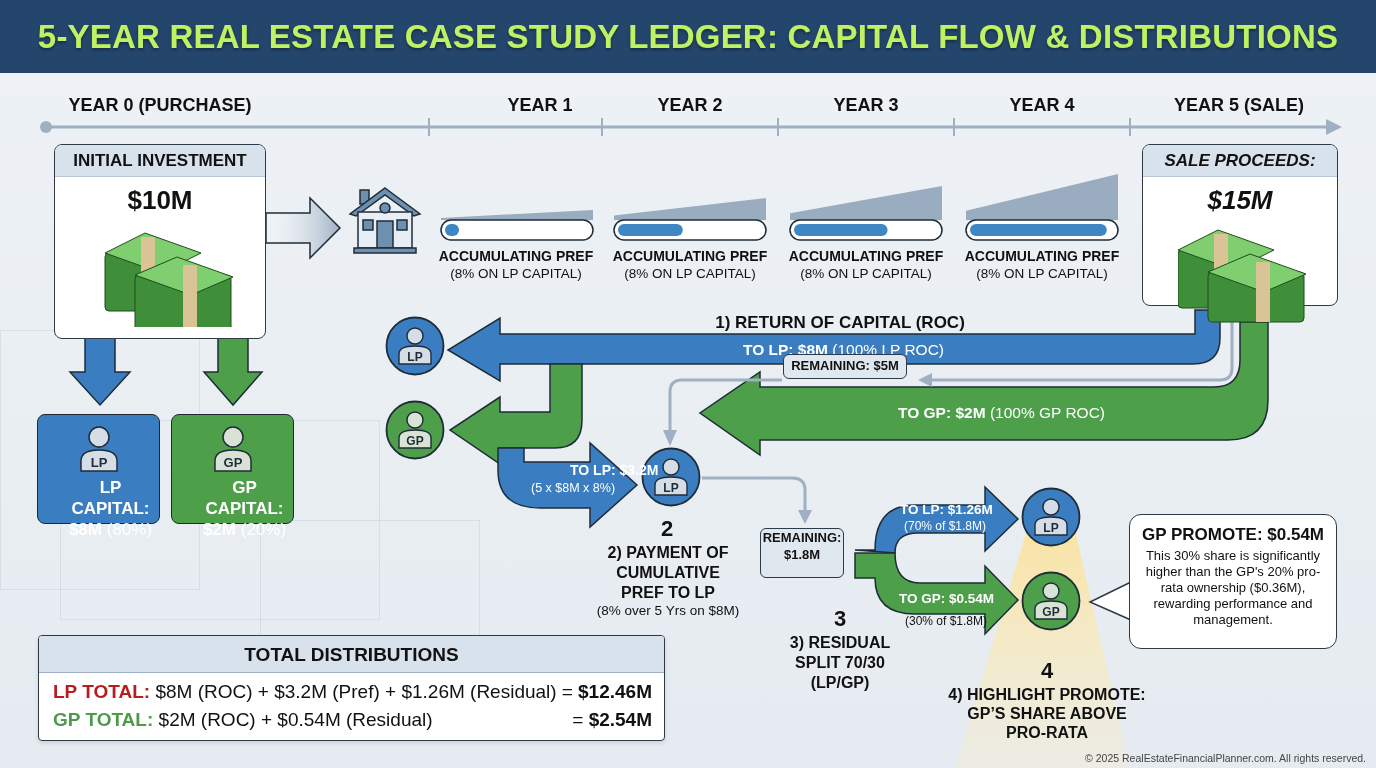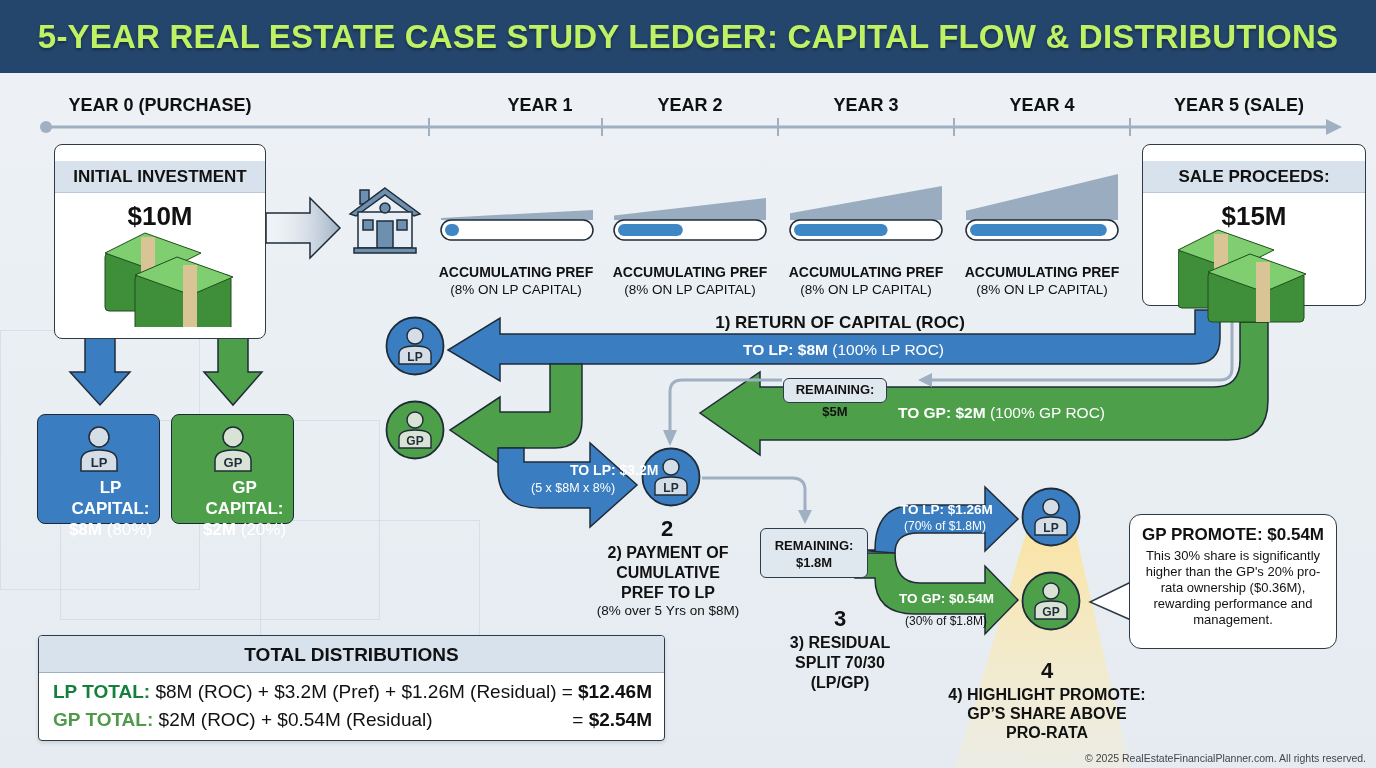--- a/index.html
+++ b/index.html
@@ -21,24 +21,24 @@
     text-shadow: 0 2px 3px rgba(0,0,0,0.35);
   }
   .bp { position: absolute; border: 1px solid rgba(150,170,195,0.22); }
   .timeline-label { position: absolute; top: 95px; font-weight: bold; font-size: 18px; color: #111; white-space: nowrap; transform: translateX(-50%); }
   svg.layer { position: absolute; left: 0; top: 0; width: 1376px; height: 768px; overflow: visible; }
   .card {
     position: absolute; background: #fff; border: 1.5px solid #2e3a46; border-radius: 8px; overflow: hidden;
   }
   .card .card-head {
     background: #d8e2ec; border-bottom: 1px solid #b9c7d6; text-align: center;
-    font-weight: bold; font-size: 17px; padding: 6px 0 5px; margin-top: 16px;
+    font-weight: bold; font-size: 17px; padding: 6px 0 5px;
   }
   .card .card-val { text-align: center; font-weight: bold; font-size: 26px; margin-top: 8px; }
-  .pref-label { position: absolute; text-align: center; width: 170px; font-size: 13.5px; line-height: 17px; margin-top: 16px; }
+  .pref-label { position: absolute; text-align: center; width: 170px; font-size: 13.5px; line-height: 17px; }
   .pref-label b { display: block; font-size: 14px; }
   .capbox {
     position: absolute; width: 123px; height: 110px; border-radius: 8px; border: 1.5px solid #1d2a36;
     color: #fff; text-align: center; font-size: 17px; line-height: 21px;
   }
   .capbox .cap-t { position: absolute; left: 0; right: 0; top: 62px; font-weight: bold; padding-left: 24px; }
   .flow-text { position: absolute; color: #fff; font-size: 15.5px; white-space: nowrap; }
   .flow-text b { font-weight: bold; }
   .small-white { position: absolute; color: #fff; font-size: 12.5px; white-space: nowrap; text-align: center; }
   .dark-label { position: absolute; text-align: center; font-weight: bold; color: #111; }
@@ -211,40 +211,40 @@
 </div>
 <div class="pref-label" style="left:781px;top:248px;">
   <b>ACCUMULATING PREF</b>
   <span>(8% ON LP CAPITAL)</span>
 </div>
 <div class="pref-label" style="left:957px;top:248px;">
   <b>ACCUMULATING PREF</b>
   <span>(8% ON LP CAPITAL)</span>
 </div>
 
-<div class="card" style="left:1142px;top:144px;width:224px;height:162px;">
+<div class="card" style="left:1142px;top:144px;width:196px;height:162px;font-style:italic;">
   <div class="card-head">SALE PROCEEDS:</div>
   <div class="card-val">$15M</div>
 </div>
 <svg width="150" height="110" style="position:absolute;left:1178px;top:222px;">
   <g>
     <rect x="0" y="28" width="78" height="58" rx="4" fill="#3f8f3a" stroke="#1f4d1c" stroke-width="1"></rect>
     <polygon points="0,28 40,8 96,28 56,48" fill="#7fcf70" stroke="#1f4d1c" stroke-width="1"></polygon>
     <rect x="36" y="12" width="14" height="62" fill="#d9c496"></rect>
     <rect x="30" y="50" width="96" height="50" rx="4" fill="#3f8f3a" stroke="#1f4d1c" stroke-width="1"></rect>
     <polygon points="30,50 72,32 128,52 86,70" fill="#7fcf70" stroke="#1f4d1c" stroke-width="1"></polygon>
     <rect x="78" y="40" width="14" height="60" fill="#d9c496"></rect>
   </g>
 </svg>
 
 <div class="dark-label" style="left:690px;top:313px;width:300px;font-size:17px;">1) RETURN OF CAPITAL (ROC)</div>
 <div class="flow-text" style="left:743px;top:341px;">
   <b>TO LP: $8M</b> <span>(100% LP ROC)</span>
 </div>
-<div class="pill" style="left:783px;top:378px;width:104px;height:25px;line-height:22px;">REMAINING: $5M</div>
+<div class="pill" style="left:783px;top:354px;width:124px;height:25px;line-height:22px;">REMAINING: $5M</div>
 <div class="flow-text" style="left:898px;top:404px;">
   <b>TO GP: $2M</b> <span>(100% GP ROC)</span>
 </div>
 
 <div id="persons">
     <div style="position: absolute; left: 385px; top: 316px; width: 60px; height: 60px;"><svg width="60" height="60">
       <circle cx="30" cy="30" r="28.5" fill="#3a7dc0" stroke="#1f2c38" stroke-width="1.8"></circle>
       <circle cx="30" cy="20" r="8" fill="#d5dde6" stroke="#1f2c38" stroke-width="1.4"></circle>
       <path d="M14,48 L14,38 Q14,30 30,30 Q46,30 46,38 L46,48 Z" fill="#d5dde6" stroke="#1f2c38" stroke-width="1.4"></path>
       <text x="30" y="45" text-anchor="middle" font-size="12" font-weight="bold" fill="#1f2c38" font-family="Liberation Sans, sans-serif">LP</text>
@@ -280,21 +280,21 @@
 </div>
 <div class="small-white" style="left:531px;top:481px;">(5 x $8M x 8%)</div>
 <div class="step-num" style="left:655px;top:516px;width:24px;">2</div>
 <div class="dark-label" style="left:590px;top:543px;width:156px;font-size:16px;line-height:20px;">
   <div>2) PAYMENT OF</div>
   <div>CUMULATIVE</div>
   <div>PREF TO LP</div>
 </div>
 <div class="abs" style="left:580px;top:603px;width:176px;text-align:center;font-size:13.5px;">(8% over 5 Yrs on $8M)</div>
 
-<div class="pill" style="left:760px;top:528px;width:108px;height:50px;padding-top:8px;line-height:17px;">
+<div class="pill" style="left:760px;top:528px;width:84px;height:50px;line-height:17px;">
   <div>REMAINING:</div>
   <div>$1.8M</div>
 </div>
 <div class="flow-text" style="left:900px;top:502px;font-size:13.5px;"><b>TO LP: $1.26M</b></div>
 <div class="small-white" style="left:904px;top:519px;font-size:12px;">(70% of $1.8M)</div>
 <div class="flow-text" style="left:899px;top:591px;font-size:13.5px;"><b>TO GP: $0.54M</b></div>
 <div class="abs" style="left:905px;top:614px;font-size:12px;">(30% of $1.8M)</div>
 <div class="step-num" style="left:828px;top:606px;width:24px;">3</div>
 <div class="dark-label" style="left:770px;top:633px;width:140px;font-size:16px;line-height:20px;">
   <div>3) RESIDUAL</div>
@@ -310,21 +310,21 @@
 </div>
 
 <div class="callout">
   <div class="c-title">GP PROMOTE: $0.54M</div>
   <div class="c-body">This 30% share is significantly higher than the GP's 20% pro-rata ownership ($0.36M), rewarding performance and management.</div>
 </div>
 
 <div class="totals">
   <div class="t-head">TOTAL DISTRIBUTIONS</div>
   <div class="row" style="top:45px;">
-    <span class="lbl" style="color:#15803d">LP TOTAL:</span>
+    <span class="lbl" style="color:#b91c1c">LP TOTAL:</span>
     <span>$8M (ROC) + $3.2M (Pref) + $1.26M (Residual)</span>
     <span class="eq"><span>=</span> <b>$12.46M</b></span>
   </div>
   <div class="row" style="top:73px;">
     <span class="lbl" style="color:#4e9a4a">GP TOTAL:</span>
     <span>$2M (ROC) + $0.54M (Residual)</span>
     <span class="eq"><span>=</span> <b>$2.54M</b></span>
   </div>
 </div>
 

